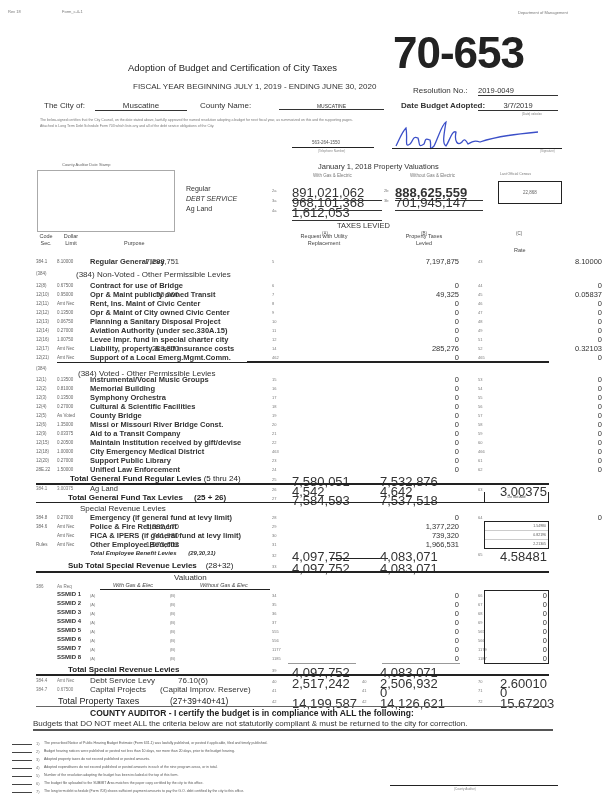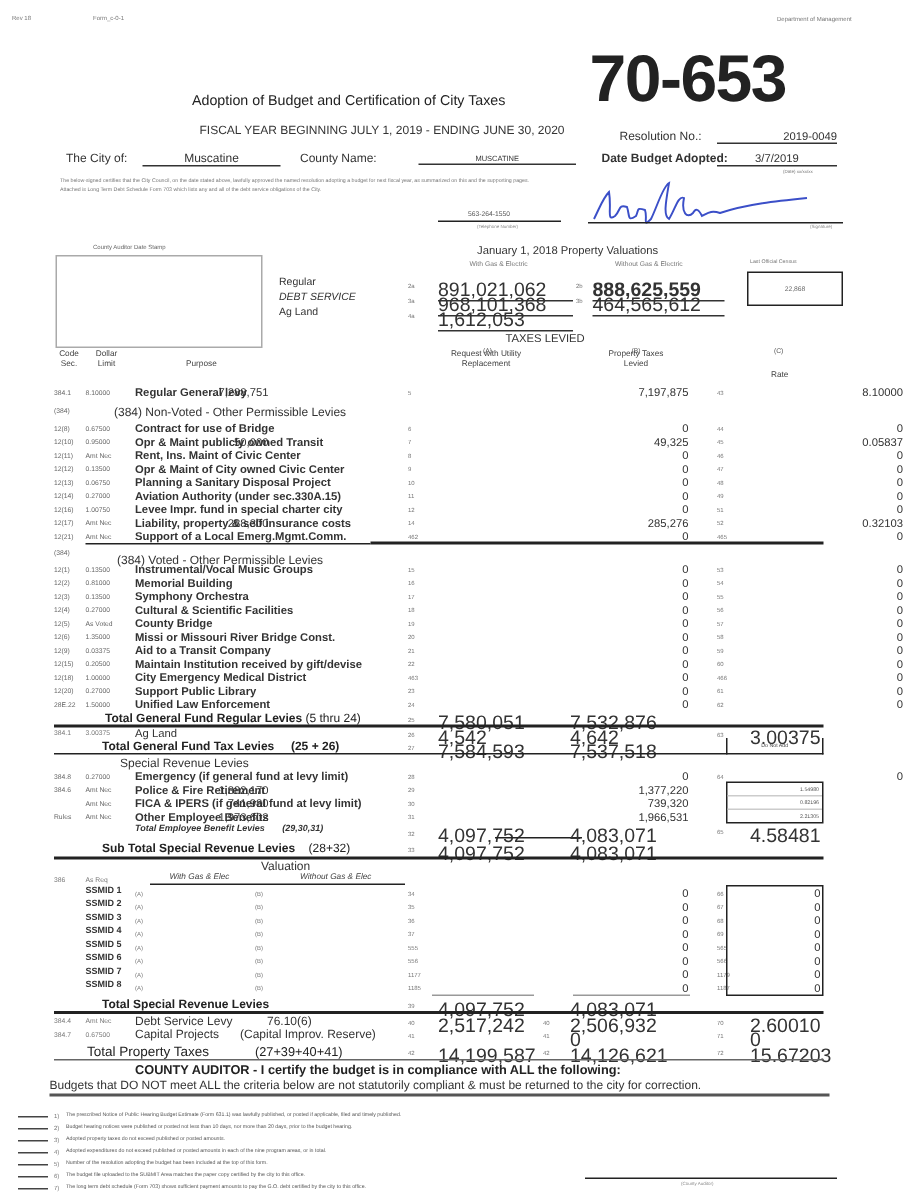--- a/index.html
+++ b/index.html
@@ -33,21 +33,21 @@
 <div class="abs tiny" style="left:8px;top:9px;">Rev 18</div>
 <div class="abs tiny" style="left:62px;top:9px;">Form_c-0-1</div>
 <div class="abs tiny" style="left:518px;top:10px;">Department of Management</div>
 
 <div class="abs" style="left:393px;top:28px;font-size:44px;font-weight:bold;color:#222;letter-spacing:-1px;">70-653</div>
 
 <div class="abs" style="left:128px;top:62px;font-size:9.5px;color:#222;">Adoption of Budget and Certification of City Taxes</div>
 <div class="abs" style="left:133px;top:82px;font-size:8px;color:#333;">FISCAL YEAR BEGINNING JULY 1, 2019 - ENDING JUNE 30, 2020</div>
 
 <div class="abs" style="left:413px;top:86px;font-size:8px;color:#333;">Resolution No.:</div>
-<div class="abs uline" style="left:478px;top:86px;width:80px;font-size:7.5px;color:#333;text-align:right;">2019-0049</div>
+<div class="abs uline" style="left:478px;top:86px;width:80px;font-size:7.5px;color:#333;text-align:left;">2019-0049</div>
 
 <div class="abs" style="left:44px;top:101px;font-size:8px;color:#333;">The City of:</div>
 <div class="abs uline" style="left:95px;top:101px;width:92px;font-size:8px;color:#333;text-align:center;">Muscatine</div>
 <div class="abs" style="left:200px;top:101px;font-size:8px;color:#333;">County Name:</div>
 <div class="abs uline" style="left:279px;top:103px;width:105px;font-size:5px;color:#333;text-align:center;">MUSCATINE</div>
 <div class="abs" style="left:401px;top:101px;font-size:8px;color:#333;font-weight:bold;">Date Budget Adopted:</div>
 <div class="abs uline" style="left:478px;top:101px;width:80px;font-size:7.5px;color:#333;text-align:center;">3/7/2019</div>
 <div class="abs tiny" style="left:522px;top:112px;font-size:3px;">(Date) xx/xx/xx</div>
 
 <div class="abs" style="left:40px;top:118px;font-size:3.5px;color:#777;width:520px;overflow:hidden;">The below-signed certifies that the City Council, on the date stated above, lawfully approved the named resolution adopting a budget for next fiscal year, as summarized on this and the supporting pages.</div>
@@ -77,21 +77,21 @@
 <div class="abs lbl" style="left:186px;top:185px;">Regular</div>
 <div class="abs tiny" style="left:272px;top:188px;">2a</div>
 <div class="abs num uline" style="left:292px;top:185px;width:90px;">891,021,062</div>
 <div class="abs tiny" style="left:384px;top:188px;">2b</div>
 <div class="abs num uline" style="left:395px;top:185px;width:88px;font-weight:bold;">888,625,559</div>
 
 <div class="abs lbl" style="left:186px;top:195px;font-style:italic;">DEBT SERVICE</div>
 <div class="abs tiny" style="left:272px;top:198px;">3a</div>
 <div class="abs num uline" style="left:292px;top:195px;width:90px;">968,101,368</div>
 <div class="abs tiny" style="left:384px;top:198px;">3b</div>
-<div class="abs num uline" style="left:395px;top:195px;width:88px;">464,565,612</div>
+<div class="abs num uline" style="left:395px;top:195px;width:88px;">701,945,147</div>
 
 <div class="abs lbl" style="left:186px;top:205px;">Ag Land</div>
 <div class="abs tiny" style="left:272px;top:208px;">4a</div>
 <div class="abs num uline" style="left:292px;top:205px;width:90px;">1,612,053</div>
 
 <div class="abs" style="left:337px;top:221px;font-size:7.5px;color:#333;">TAXES LEVIED</div>
 <div class="abs" style="left:38px;top:233px;font-size:5.5px;color:#444;width:16px;white-space:normal;line-height:7px;text-align:center;">Code Sec.</div>
 <div class="abs" style="left:62px;top:233px;font-size:5.5px;color:#444;width:18px;white-space:normal;line-height:7px;text-align:center;">Dollar Limit</div>
 <div class="abs" style="left:124px;top:240px;font-size:5.5px;color:#444;">Purpose</div>
 <div class="abs" style="left:322px;top:231px;font-size:4.5px;color:#555;">(A)</div>

